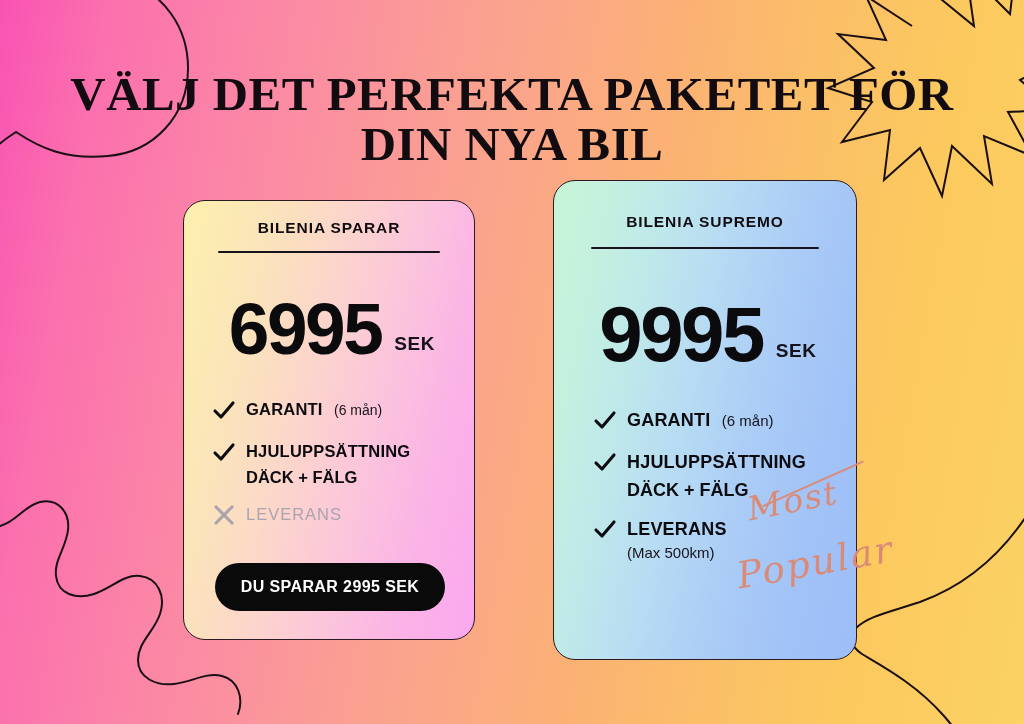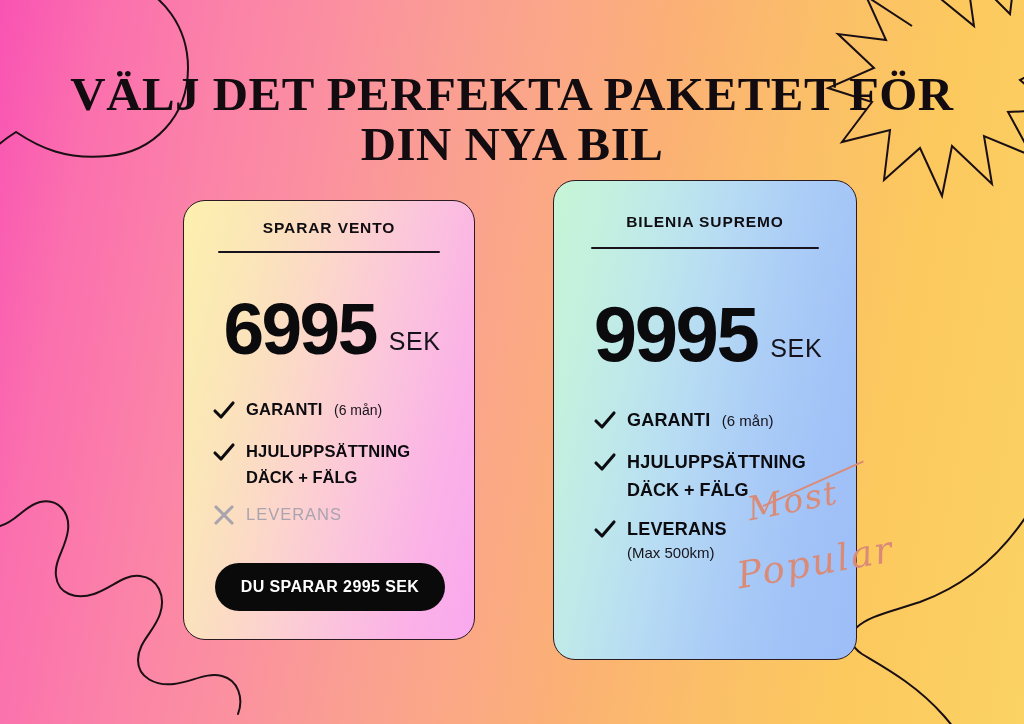--- a/index.html
+++ b/index.html
@@ -103,22 +103,22 @@
   .price-amount {
     font-weight:700;
     color:#0b0a0d;
     letter-spacing:-2.5px;
     line-height:0.92;
   }
   #card-vento   .price-amount { font-size:73px; }
   #card-supremo .price-amount { font-size:78px; }
 
   .price-currency {
-    font-weight:400;
-    font-size:25px;
+    font-weight:700;
+    font-size:19px;
     letter-spacing:0.6px;
     color:#15121a;
     margin-left:13px;
     position:relative;
     top:-4px;
   }
 
   
   .features { width:100%; padding:0 0 0 0; }
   #card-vento   .features { margin-top:36px; padding-left:27px; }
@@ -267,21 +267,21 @@
   </svg>
 </div>
 
 <h1 class="headline">
   <span>VÄLJ DET PERFEKTA PAKETET FÖR</span>
   <span class="l2">DIN NYA BIL</span>
 </h1>
 
 <div class="card" id="card-vento">
 
-  <div class="card-title">SPARAR VENTO</div>
+  <div class="card-title">BILENIA SPARAR</div>
   <div class="divider"></div>
 
   <div class="price-row">
     <span class="price-amount">6995</span>
     <span class="price-currency">SEK</span>
   </div>
 
   <div class="features">
 
     <div class="feature">

